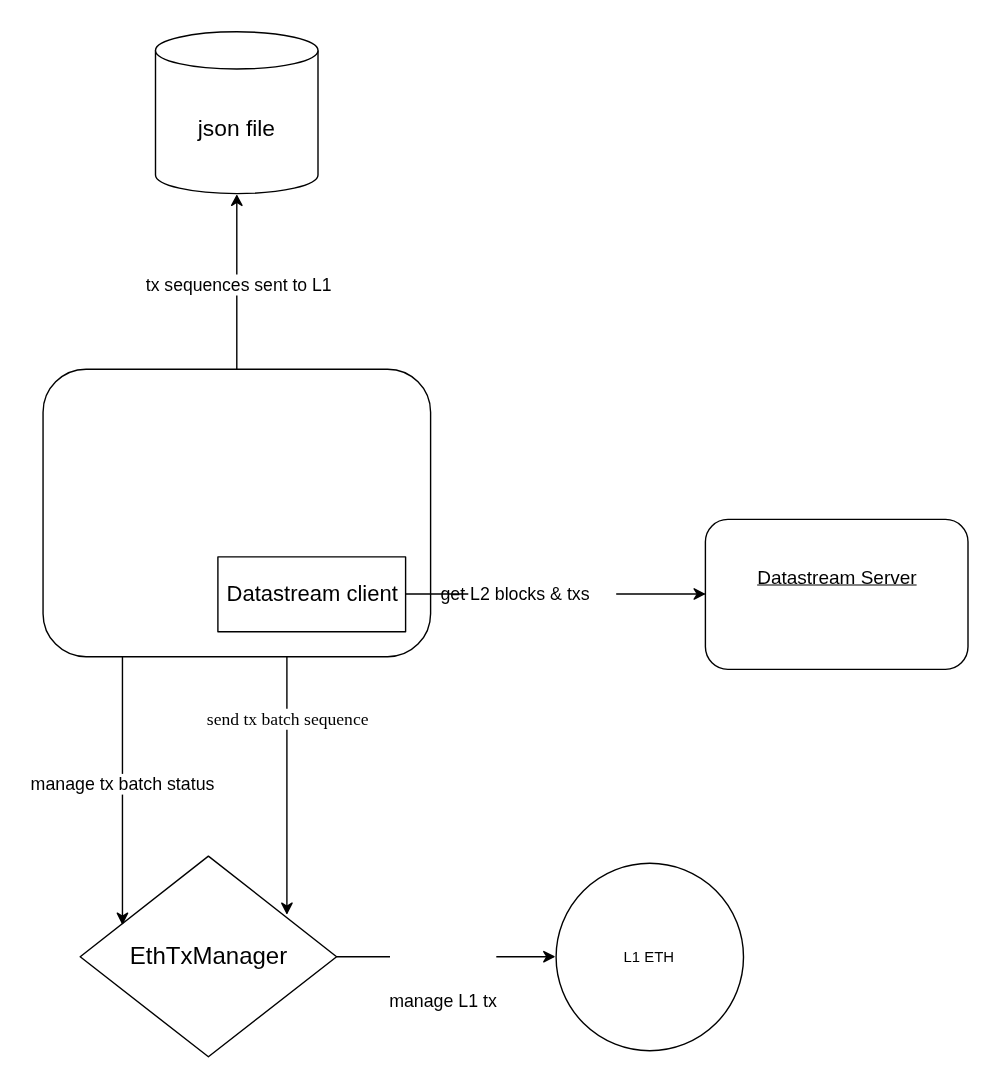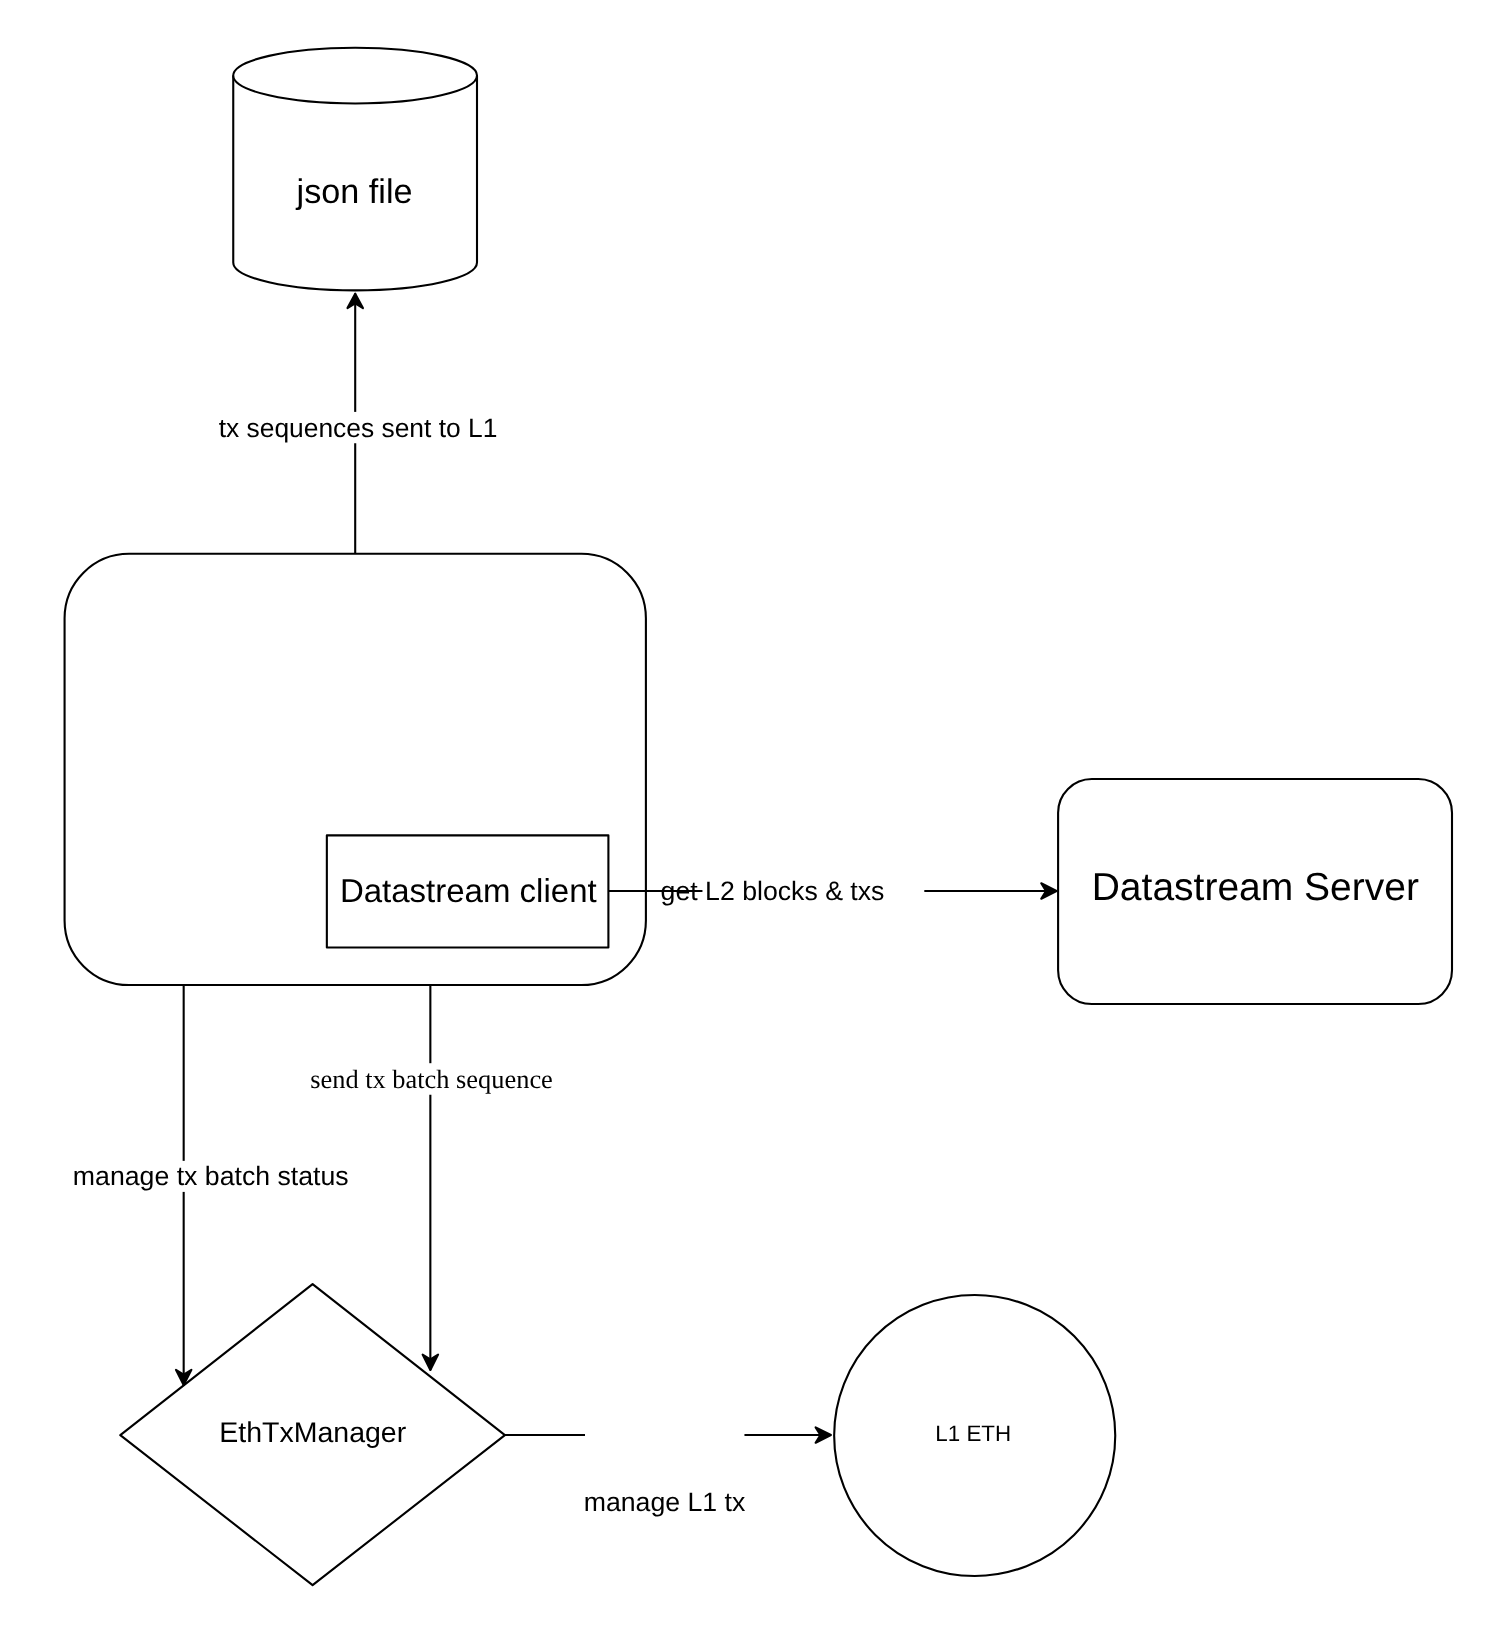--- a/index.html
+++ b/index.html
@@ -6,27 +6,27 @@
   html,body{margin:0;padding:0;background:#ffffff;}
   body{width:1000px;height:1089px;overflow:hidden;
        font-family:"Liberation Sans",sans-serif;color:#000000;}
   #canvas{position:relative;width:1000px;height:1089px;}
   svg#diagram{position:absolute;left:0;top:0;width:1000px;height:1089px;display:block;}
   .lbl{position:absolute;white-space:nowrap;color:#000;line-height:1.0;
        transform:translate(-50%,-50%);}
   .n-json{left:236.4px;top:128.4px;font-size:22.8px;}
   .n-ss{left:236.9px;top:514px;font-size:30px;}
   .n-dsc{left:312.2px;top:594.3px;font-size:22px;}
-  .n-dss{left:836.9px;top:591px;font-size:26px;}
-  .n-etm{left:208.5px;top:955.6px;font-size:19px;}
+  .n-dss{left:836.9px;top:577px;font-size:19px;text-decoration:underline;}
+  .n-etm{left:208.5px;top:955.6px;font-size:24px;}
   .n-l1{left:648.8px;top:957px;font-size:14.9px;}
   .e-1{left:238.7px;top:285.8px;font-size:17.6px;}
   .e-2{left:515px;top:594.6px;font-size:17.8px;}
   .e-3{left:287.7px;top:719.5px;font-size:17.6px;font-family:Liberation Serif, serif;}
-  .e-4{left:122.5px;top:784.5px;font-size:17.8px;margin-left:18px;}
+  .e-4{left:122.5px;top:784.5px;font-size:17.8px;}
   .e-5{left:443px;top:1002px;font-size:17.8px;}
 </style>
 </head>
 <body>
 
 <div id="canvas">
 
   <svg id="diagram" viewBox="0 0 1000 1089">
     <g fill="none" stroke="#000000" stroke-width="1.4" stroke-linejoin="round" stroke-miterlimit="10">
 

